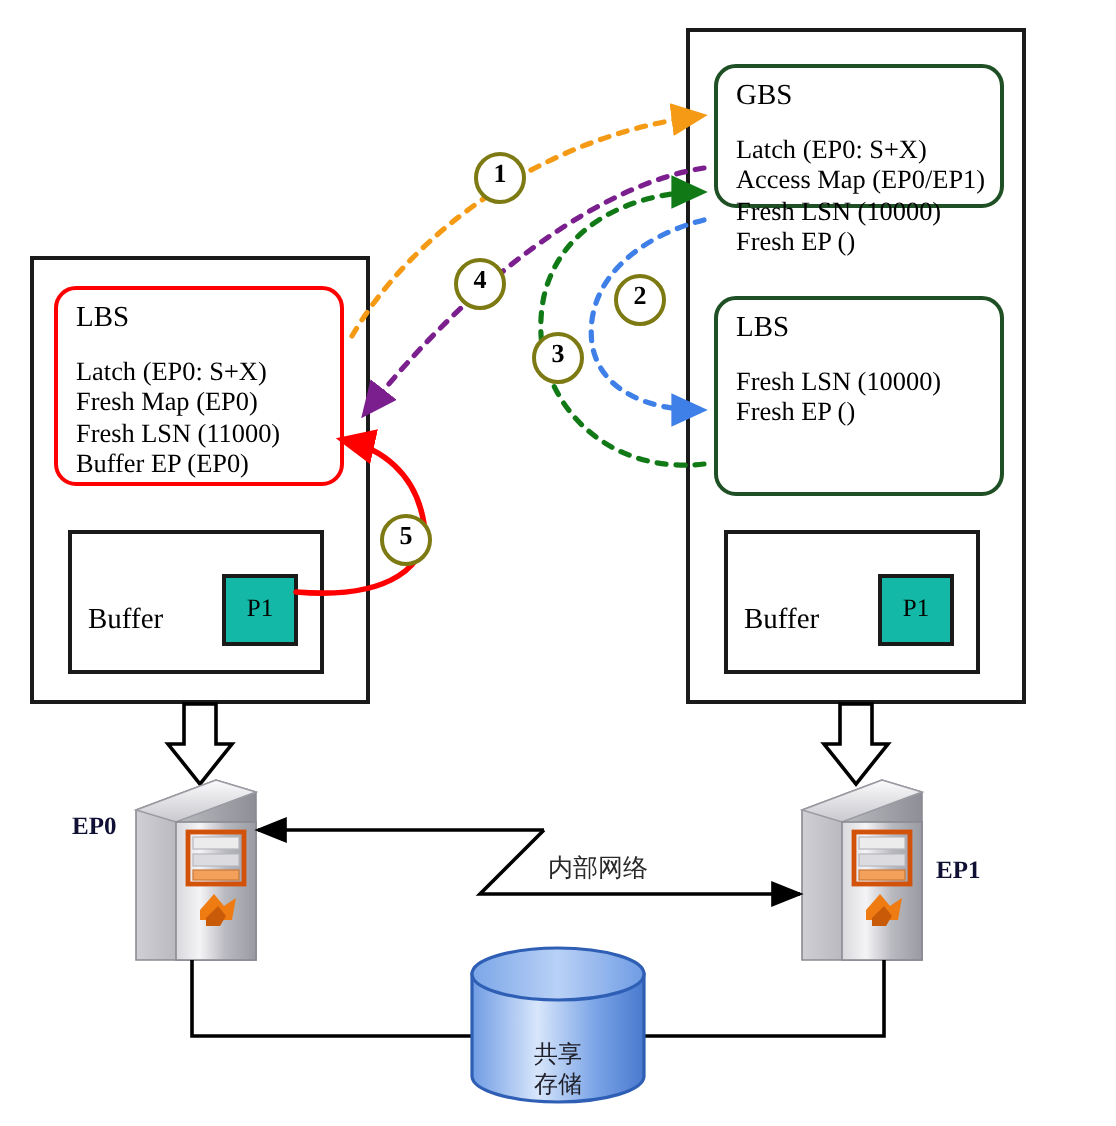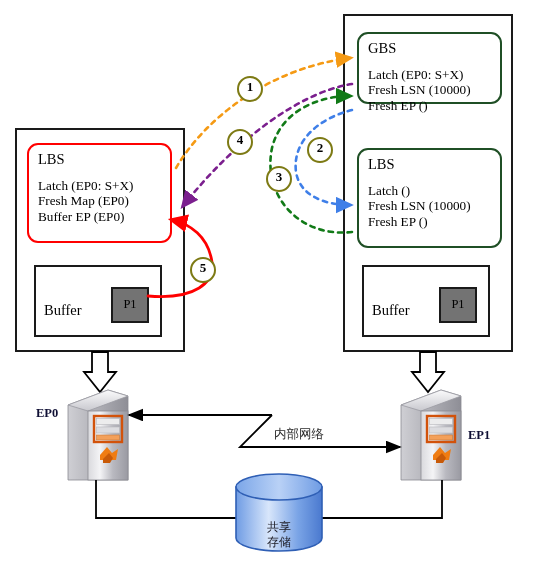--- a/index.html
+++ b/index.html
@@ -7,21 +7,21 @@
        font-family:"Liberation Serif","DejaVu Serif",serif;color:#000;}
   #stage{position:absolute;left:0;top:0;width:558px;height:563px;}
   svg.layer{position:absolute;left:0;top:0;width:558px;height:563px;overflow:visible;}
   .node{position:absolute;box-sizing:border-box;}
 
   
   .outerbox{border:2px solid #1a1a1a;background:#fff;}
   .innerbox{border:2px solid #1a1a1a;background:#fff;}
   .statebox{border:2.4px solid #1f4f25;border-radius:11px;background:#fff;}
   .statebox.hot{border-color:#ff0000;border-width:2.6px;}
-  .pbox{border:2px solid #1a1a1a;background:#737373;}
+  .pbox{border:2px solid #1a1a1a;background:#14b8a6;}
 
   .title{font-size:14.5px;line-height:15px;}
   .lines{font-size:13.2px;line-height:15.4px;white-space:pre;}
   .bufferlabel{font-size:14.5px;margin-top:20px;}
   .plabel{font-size:12.5px;text-align:center;}
 
   .eplabel{position:absolute;font-weight:bold;font-size:12.5px;color:#101035;}
   .netlabel{position:absolute;font-size:12.5px;color:#2a2a2a;
             font-family:Liberation Mono, monospace;}
   .cyllabel{position:absolute;font-size:12px;color:#20202a;text-align:center;
@@ -33,40 +33,40 @@
 </style>
 </head>
 <body>
 
 <div id="stage">
 
   <div class="node outerbox" style="left:15px;top:128px;width:170px;height:224px;"></div>
 
   <div class="node statebox hot" style="left:27px;top:143px;width:145px;height:100px;">
     <div class="title" style="position:absolute;left:9px;top:7px;">LBS</div>
-    <div class="lines" style="position:absolute;left:9px;top:33px;"><div>Latch (EP0: S+X)</div><div>Fresh Map (EP0)</div><div>Buffer EP (EP0)</div></div>
+    <div class="lines" style="position:absolute;left:9px;top:33px;"><div>Latch (EP0: S+X)</div><div>Fresh Map (EP0)</div><div>Fresh LSN (11000)</div><div>Buffer EP (EP0)</div></div>
   </div>
 
   <div class="node innerbox" style="left:34px;top:265px;width:128px;height:72px;">
     <div class="bufferlabel" style="position:absolute;left:8px;top:15px;">Buffer</div>
     <div class="pbox" style="position:absolute;left:75px;top:20px;width:34px;height:32px;">
       <div class="plabel" style="margin-top:8px;">P1</div>
     </div>
   </div>
 
   <div class="node outerbox" style="left:343px;top:14px;width:170px;height:338px;"></div>
 
   <div class="node statebox" style="left:357px;top:32px;width:145px;height:72px;">
     <div class="title" style="position:absolute;left:9px;top:7px;">GBS</div>
-    <div class="lines" style="position:absolute;left:9px;top:33px;"><div>Latch (EP0: S+X)</div><div>Fresh LSN (10000)</div><div>Fresh EP ()</div></div>
+    <div class="lines" style="position:absolute;left:9px;top:33px;"><div>Latch (EP0: S+X)</div><div>Access Map (EP0/EP1)</div><div>Fresh LSN (10000)</div><div>Fresh EP ()</div></div>
   </div>
 
   <div class="node statebox" style="left:357px;top:148px;width:145px;height:100px;">
     <div class="title" style="position:absolute;left:9px;top:7px;">LBS</div>
-    <div class="lines" style="position:absolute;left:9px;top:33px;"><div>Latch ()</div><div>Fresh LSN (10000)</div><div>Fresh EP ()</div></div>
+    <div class="lines" style="position:absolute;left:9px;top:33px;"><div>Fresh LSN (10000)</div><div>Fresh EP ()</div></div>
   </div>
 
   <div class="node innerbox" style="left:362px;top:265px;width:128px;height:72px;">
     <div class="bufferlabel" style="position:absolute;left:8px;top:15px;">Buffer</div>
     <div class="pbox" style="position:absolute;left:75px;top:20px;width:34px;height:32px;">
       <div class="plabel" style="margin-top:8px;">P1</div>
     </div>
   </div>
 
   <svg class="layer" viewBox="0 0 558 563">

